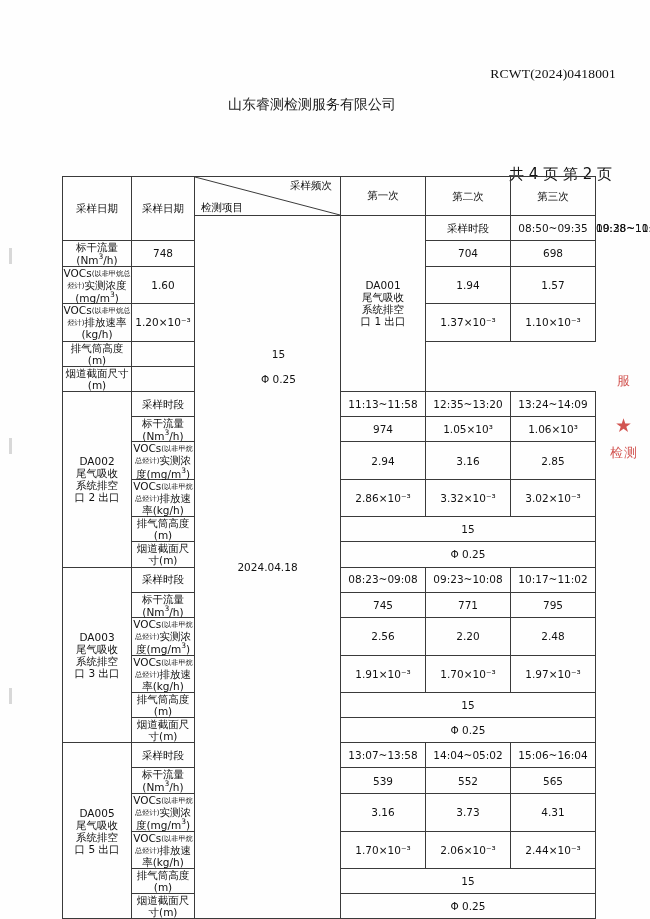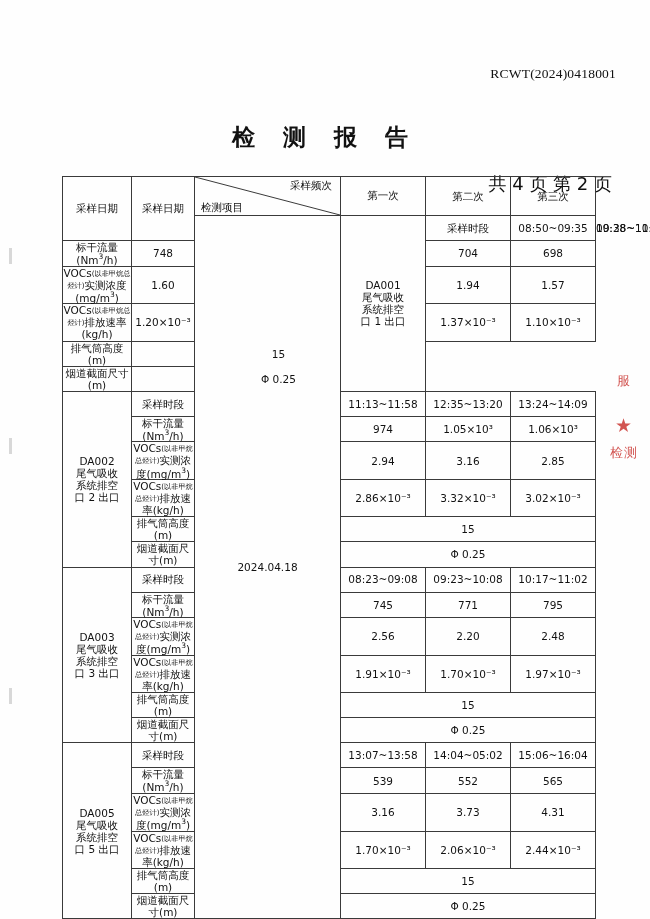--- a/index.html
+++ b/index.html
@@ -52,22 +52,22 @@
   .table-caption {
     position: absolute;
     left: 243px;
     top: 157px;
     font-size: 12.5px;
     font-family: "DejaVu Sans", sans-serif;
   }
   .page-count {
     position: absolute;
     right: 38px;
-    top: 172px;
-    font-size: 18px;
+    top: 165px;
+    font-size: 15px;
     font-family: "DejaVu Sans", sans-serif;
   }
   table.main {
     position: absolute;
     left: 62px;
     top: 176px;
     width: 527px;
     border-collapse: collapse;
     table-layout: fixed;
     font-family: "DejaVu Sans", sans-serif;
@@ -171,21 +171,21 @@
 </head>
 <body>
 
 <div class="page">
 
   <div class="edge-mark" style="top:248px;"></div>
   <div class="edge-mark" style="top:438px;"></div>
   <div class="edge-mark" style="top:688px;"></div>
 
   <div class="doc-code">RCWT(2024)0418001</div>
-  <div class="report-title">检 测 报 告</div>
+  <div class="company">山东睿测检测服务有限公司</div>
   <div class="page-count">共 4 页   第 2 页</div>
 
   <table class="main">
     <tbody id="table-body">
         <tr>
           <td class="head date-cell" rowspan="2">采样日期</td>
           <td class="head point-cell" rowspan="2">采样日期</td>
           <td class="head freq-head-cell" style="height: 38px;">
             <svg class="diag" viewBox="0 0 145 38" preserveAspectRatio="none">
               <line x1="0" y1="0" x2="145" y2="38" stroke="#3a3a3a" stroke-width="1"></line>

